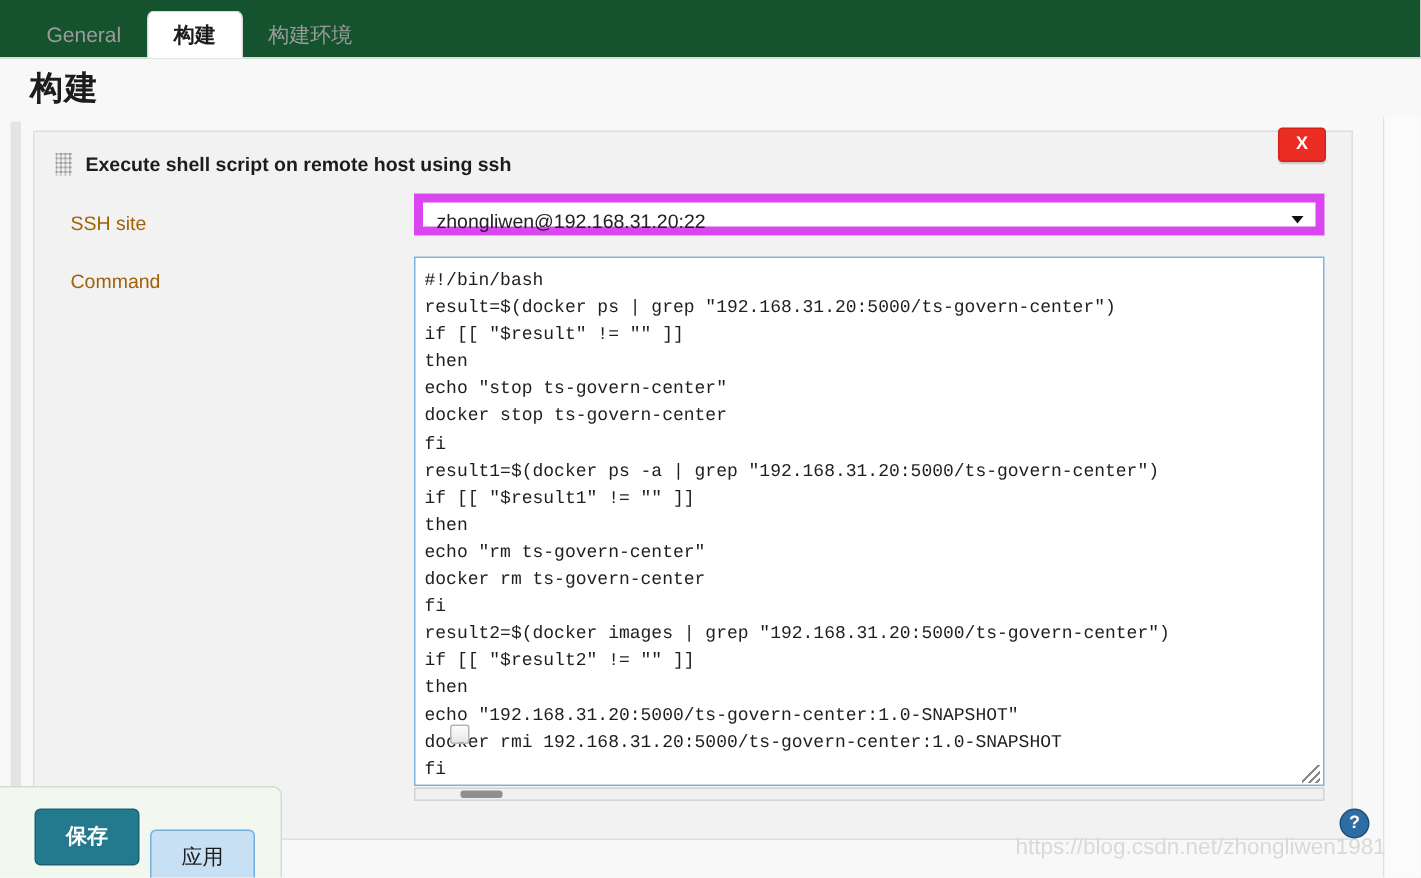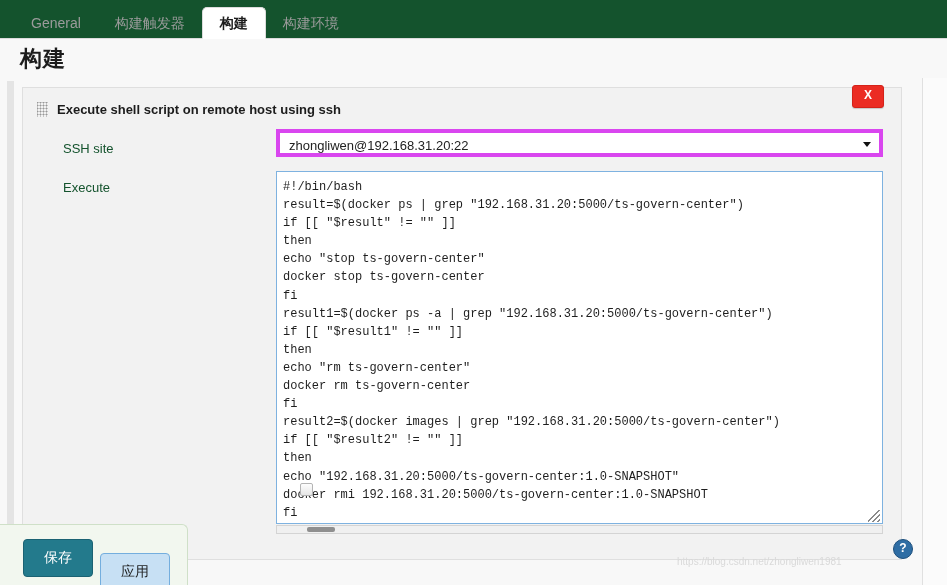--- a/index.html
+++ b/index.html
@@ -146,34 +146,34 @@
   .form-row {
     position: absolute;
     left: 0;
     width: 100%;
   }
   .row-ssh { top: 53px; }
   .row-cmd { top: 92px; }
 
   .field-label {
     position: absolute;
-    left: 40px;
+    left: 24px;
     top: 0;
     font-size: 13px;
-    color: #14532d;
+    color: #a16207;
   }
 
   .select-wrap {
     position: absolute;
     left: 253px;
     top: -12px;
     width: 607px;
     height: 28px;
     background: #ffffff;
-    border: 4px solid #d946ef;
+    border: 6px solid #d946ef;
     box-sizing: border-box;
     text-align: center;
   }
   .select-value {
     position: absolute;
     left: 9px;
     top: 5px;
     font-size: 13px;
     color: #222222;
   }
@@ -284,21 +284,21 @@
     position: absolute;
     left: 23px;
     top: 14px;
     width: 68px;
     height: 36px;
     background: #237a8c;
     border: 1px solid #1b6273;
     border-radius: 4px;
     color: #ffffff;
     font-size: 14px;
-    font-weight: normal;
+    font-weight: bold;
     line-height: 34px;
     text-align: center;
     cursor: pointer;
   }
   .btn-apply {
     position: absolute;
     left: 100px;
     top: 28px;
     width: 68px;
     height: 36px;
@@ -327,21 +327,21 @@
     font-weight: bold;
     line-height: 17px;
     text-align: center;
     cursor: pointer;
     z-index: 4;
   }
   .watermark {
     position: absolute;
     left: 677px;
     top: 556px;
-    font-size: 10px;
+    font-size: 15px;
     color: #d9d9d9;
     white-space: nowrap;
     z-index: 1;
   }
   .right-edge {
     position: absolute;
     left: 922px;
     top: 39px;
     width: 1px;
     height: 546px;
@@ -355,21 +355,20 @@
     height: 546px;
     background: #fbfbfb;
   }
 </style>
 </head>
 <body>
 
 <div class="tabbar">
   <div class="tabbar-inner">
     <div class="tab">General</div>
-    <div class="tab">构建触发器</div>
     <div class="tab active">构建</div>
     <div class="tab">构建环境</div>
   </div>
 </div>
 
 <div class="page-body">
 
   <div class="page-title">构建</div>
 
   <div class="left-gutter"></div>
@@ -385,21 +384,21 @@
 
     <div class="form-row row-ssh">
       <div class="field-label">SSH site</div>
       <div class="select-wrap">
         <div class="select-value">zhongliwen@192.168.31.20:22</div>
         <span class="select-arrow"></span>
       </div>
     </div>
 
     <div class="form-row row-cmd">
-      <div class="field-label">Execute</div>
+      <div class="field-label">Command</div>
       <div class="textarea-wrap">
         <pre class="script-text">#!/bin/bash
 result=$(docker ps | grep "192.168.31.20:5000/ts-govern-center")
 if [[ "$result" != "" ]]
 then
 echo "stop ts-govern-center"
 docker stop ts-govern-center
 fi
 result1=$(docker ps -a | grep "192.168.31.20:5000/ts-govern-center")
 if [[ "$result1" != "" ]]

